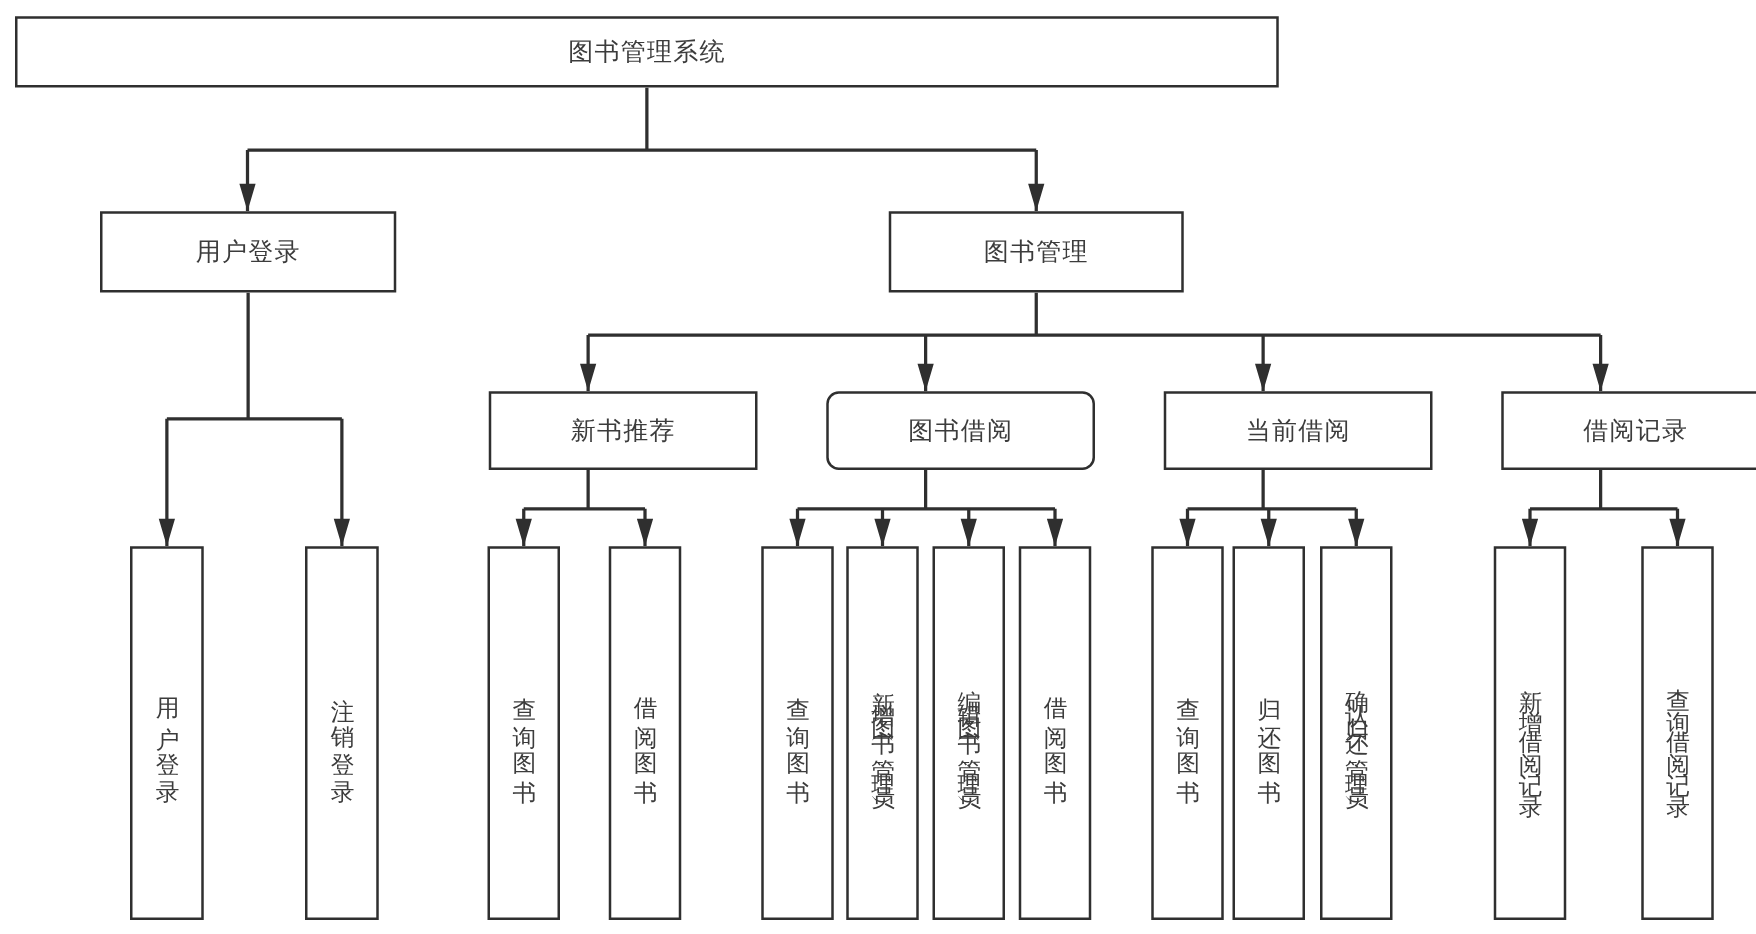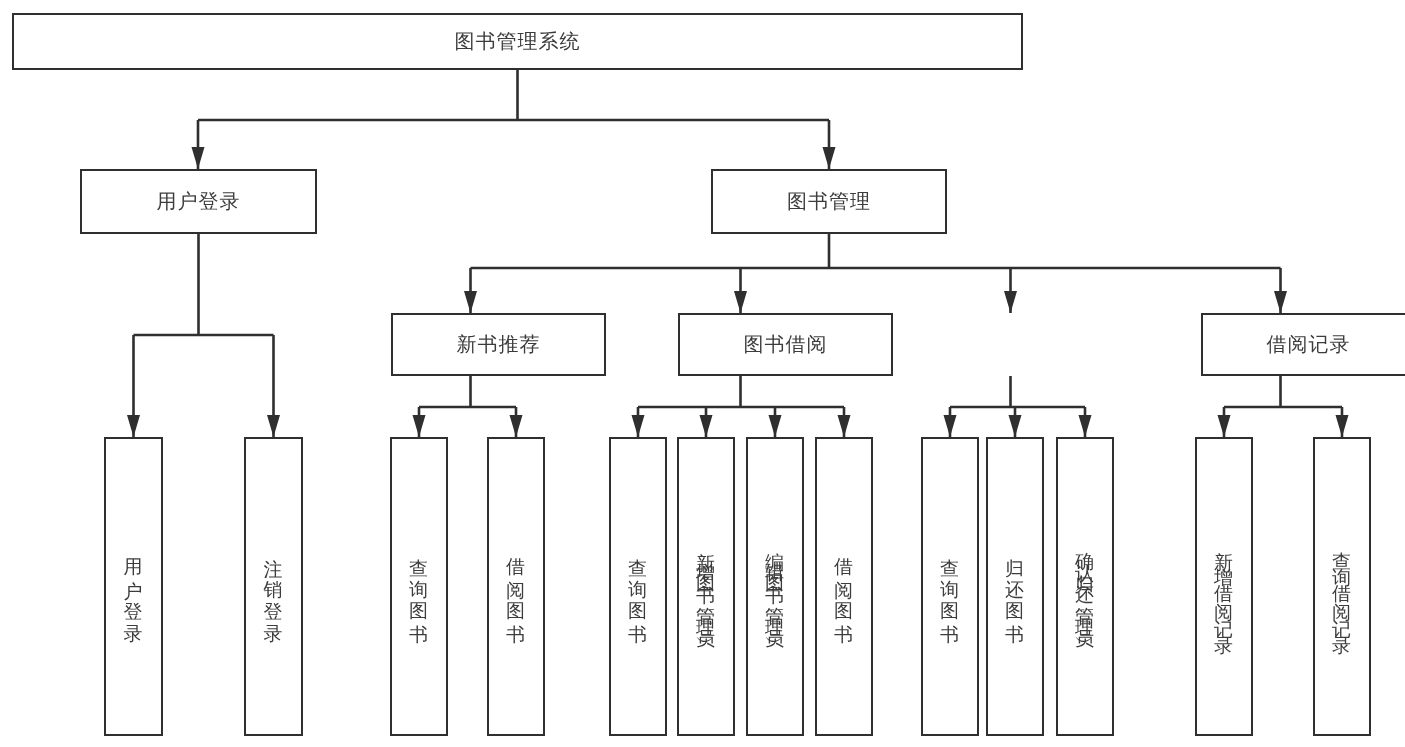--- a/index.html
+++ b/index.html
@@ -33,21 +33,21 @@
     color:var(--text);
   }
   
   #n-root{left:12px;top:13px;width:1011px;height:57px;}
   
   #n-login{left:80px;top:169px;width:237px;height:65px;}
   #n-mgmt{left:711px;top:169px;width:236px;height:65px;}
   
   .lvl3{top:313px;width:215px;height:63px;margin-left:28px;}
   #n-rec{left:363px;}
-  #n-borrow{left:650px;}
+  #n-borrow{left:633px;border-radius:10px;}
   #n-current{left:903px;}
   #n-record{left:1173px;}
   
   .leaf{top:437px;height:299px;width:58px;padding:6px 0;}
   .vtext{
     writing-mode:vertical-rl;
     text-orientation:mixed;
     font-size:19px;
     line-height:1;
     white-space:nowrap;
@@ -125,20 +125,21 @@
       M1335.5 415 L1348.5 415 L1342 437 Z"></path>
   </svg>
 
   <div class="box" id="n-root">图书管理系统</div>
 
   <div class="box" id="n-login">用户登录</div>
   <div class="box" id="n-mgmt">图书管理</div>
 
   <div class="box lvl3" id="n-rec">新书推荐</div>
   <div class="box lvl3" id="n-borrow">图书借阅</div>
+  <div class="box lvl3" id="n-current">当前借阅</div>
   <div class="box lvl3" id="n-record">借阅记录</div>
 
   <div class="box leaf" id="l-a1">
     <span class="vtext len4">用户登录</span>
   </div>
   <div class="box leaf" id="l-a2">
     <span class="vtext len4">注销登录</span>
   </div>
 
   <div class="box leaf" id="l-b1">

